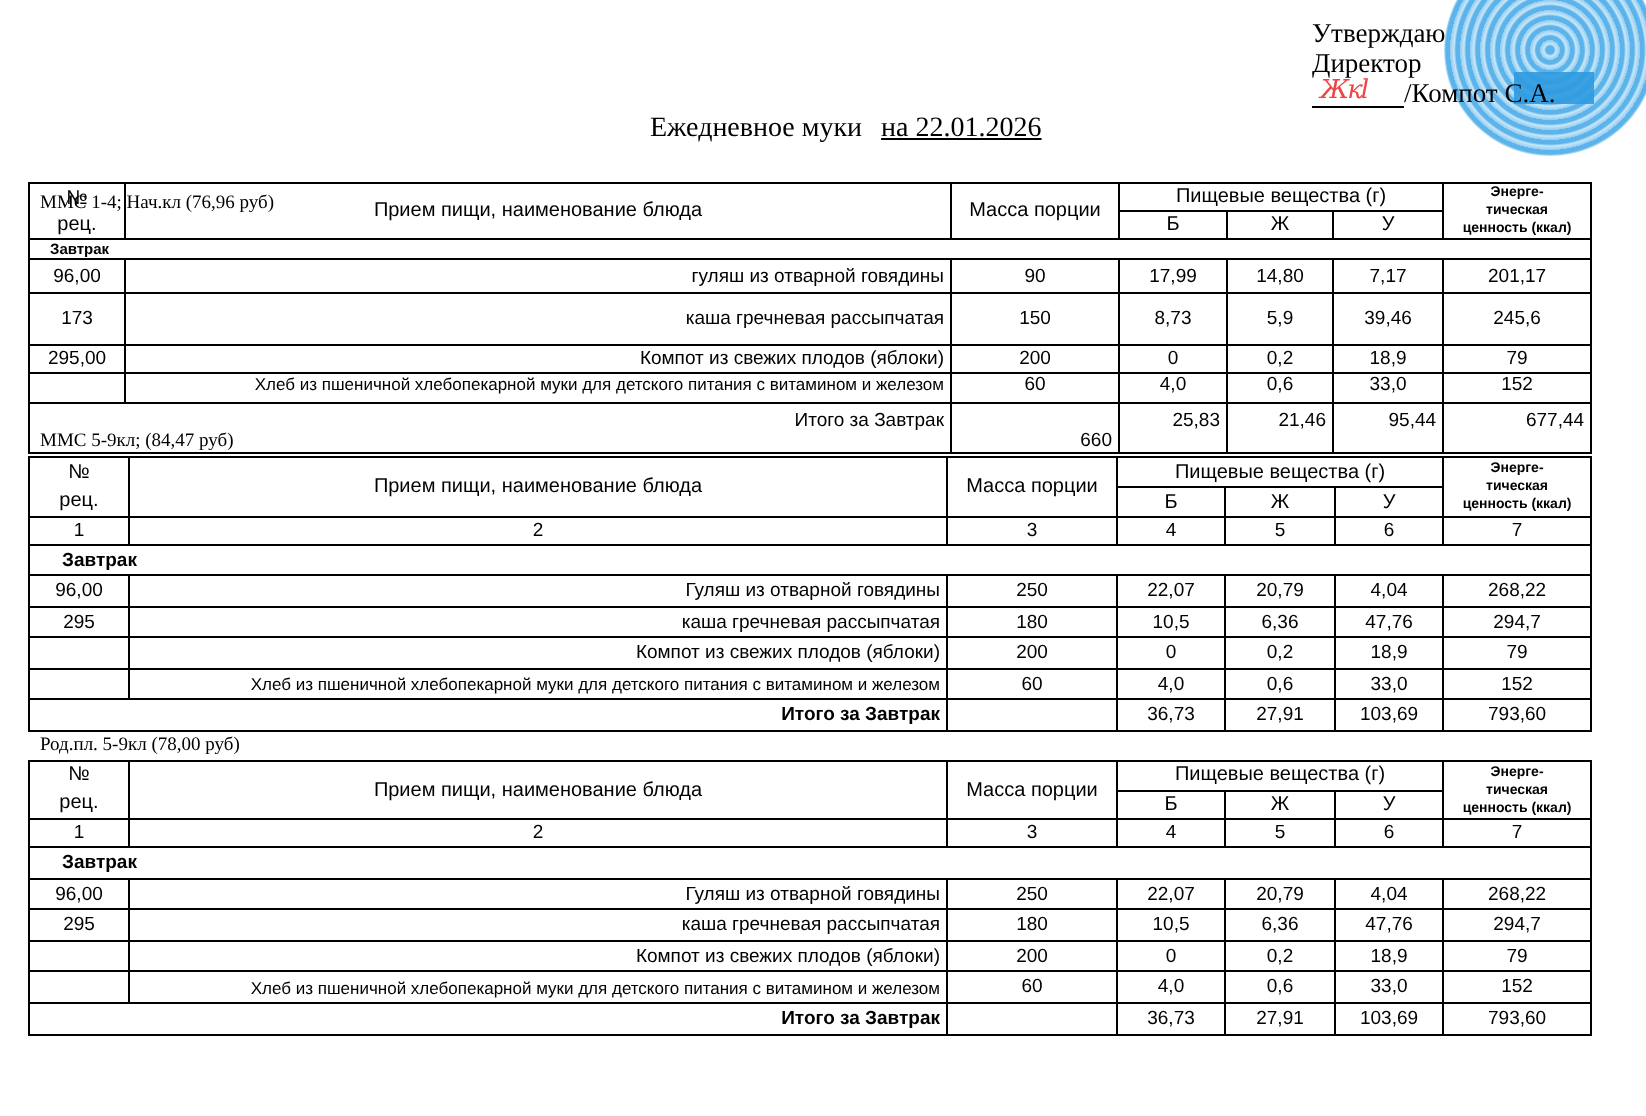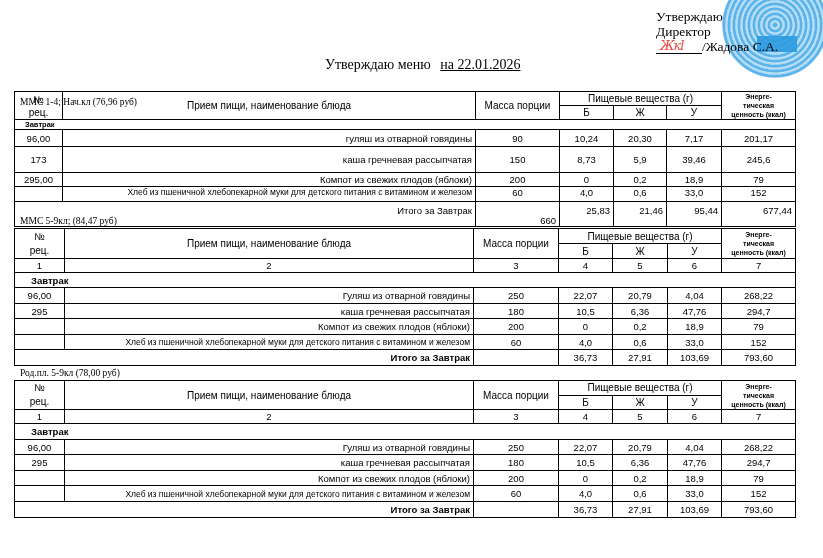--- a/index.html
+++ b/index.html
@@ -57,26 +57,26 @@
 </head>
 <body>
 
 <div class="stamp"></div>
 <div class="stamp-center"></div>
 
 <div class="approve">
   <div>Утверждаю</div>
   <div>Директор</div>
   <div>
-    <span class="sigline"><span class="sig">Жкl</span></span><span>/Жадова С.А.</span>
+    <span class="sigline"><span class="sig">Жкl</span></span><span>/Компот С.А.</span>
   </div>
 </div>
 
 <div class="doc-title">
-  <span>Утверждаю меню</span>
+  <span>Ежедневное муки</span>
   <span class="date">на 22.01.2026</span>
 </div>
 
 <div class="caption" style="top:97px;">ММС 1-4; Нач.кл  (76,96  руб)</div>
 <table class="menu" style="top:91px;">
   <colgroup>
     <col style="width:48px">
       <col style="width:413px">
       <col style="width:84px">
     <col style="width:54px">
@@ -104,22 +104,22 @@
     <td class="c hdr">Ж</td>
     <td class="c hdr">У</td>
   </tr>
   <tr style="height:10px;">
     <td colspan="7" class="meal-sm" style="padding-left:10px;font-size:7.5px;line-height:9px;">Завтрак</td>
   </tr>
   <tr style="height:17px;">
     <td class="c">96,00</td>
     <td class="l">гуляш из отварной говядины</td>
     <td class="c">90</td>
-    <td class="c">10,24</td>
-    <td class="c">20,30</td>
+    <td class="c">17,99</td>
+    <td class="c">14,80</td>
     <td class="c">7,17</td>
     <td class="c">201,17</td>
   </tr>
   <tr style="height:26px;">
     <td class="c">173</td>
     <td class="l">каша гречневая рассыпчатая</td>
     <td class="c">150</td>
     <td class="c">8,73</td>
     <td class="c">5,9</td>
     <td class="c">39,46</td>

